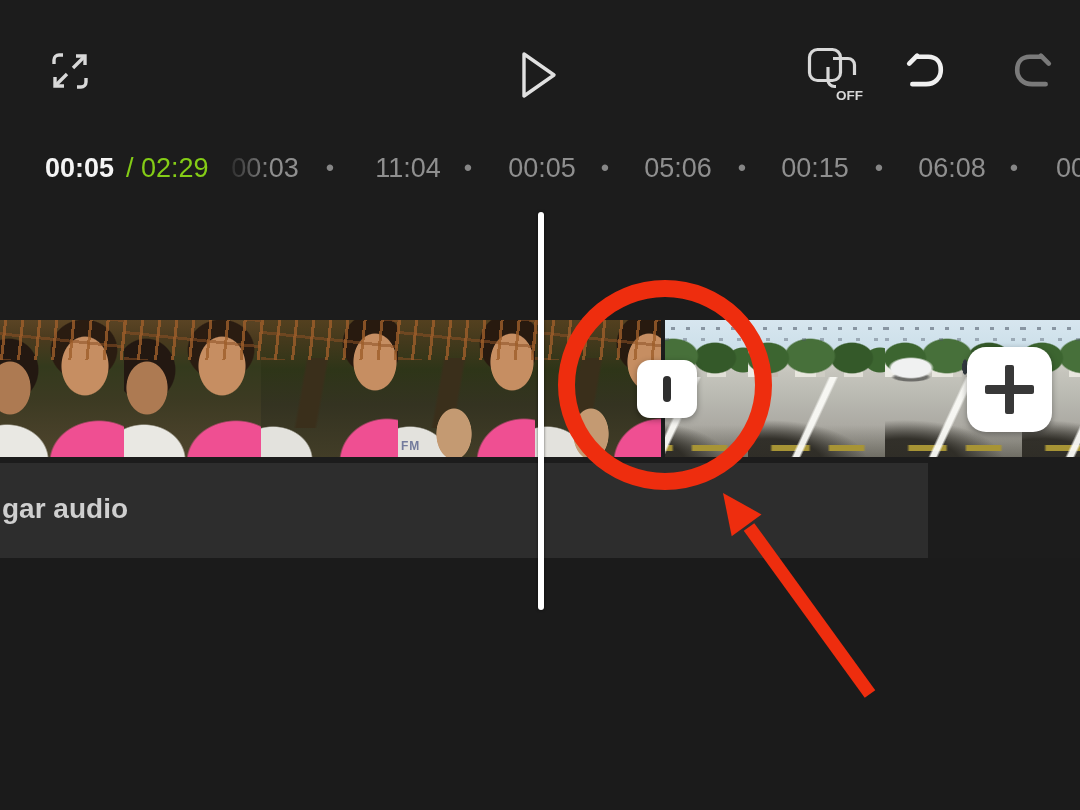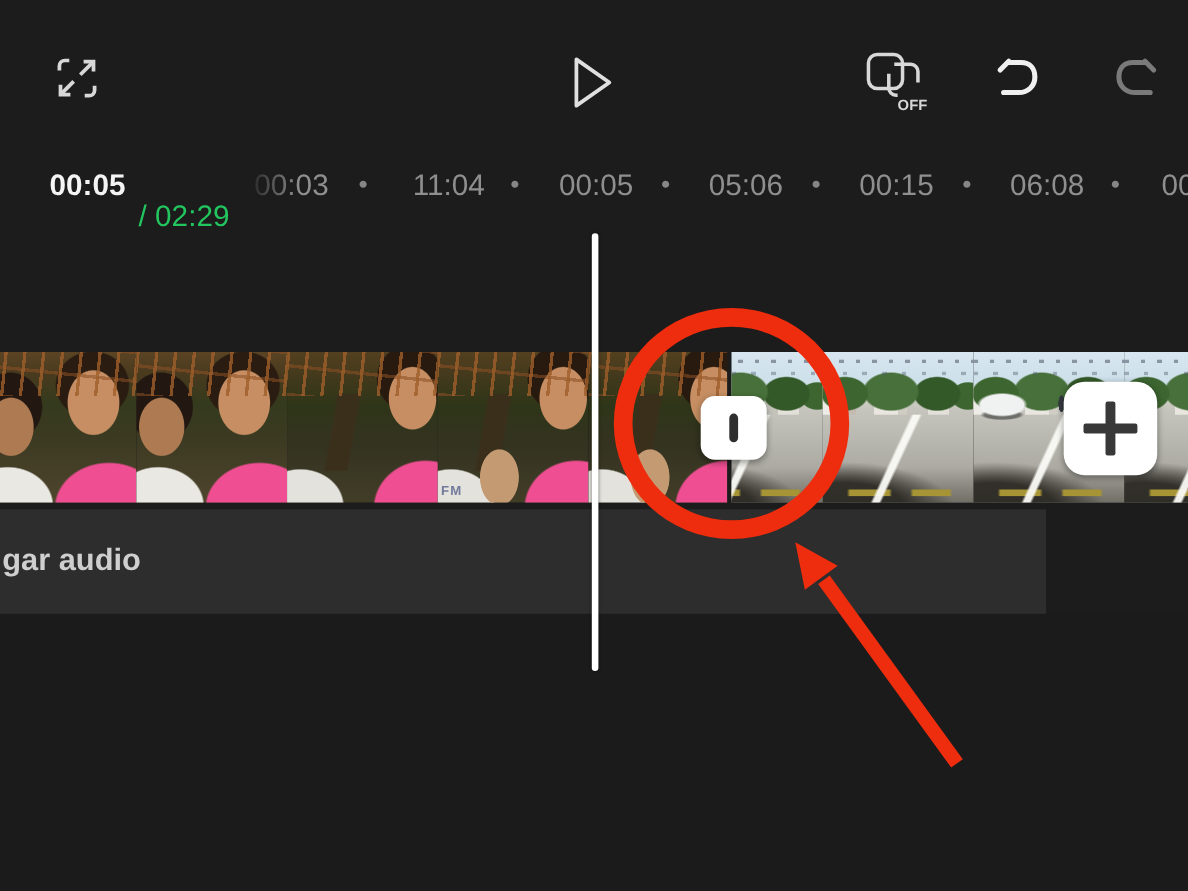--- a/index.html
+++ b/index.html
@@ -5,32 +5,32 @@
   html,body{margin:0;padding:0;background:#000;}
   .screen{
     position:relative;width:1080px;height:810px;overflow:hidden;
     background:#1c1c1c;font-family:"Liberation Sans",sans-serif;
     -webkit-font-smoothing:antialiased;
   }
   
   .icon-btn{position:absolute;background:none;border:none;padding:0;cursor:pointer;line-height:0;}
   .btn-fullscreen{left:49px;top:50px;}
   .btn-play{left:517px;top:49px;}
-  .btn-display{left:784px;top:44px;}
+  .btn-display{left:804px;top:44px;}
   .btn-undo{left:905px;top:50px;}
   .btn-redo{left:1013px;top:50px;}
   
   .ruler{position:absolute;left:0;top:150px;width:1080px;height:38px;}
   .tk,.dt{position:absolute;top:0;line-height:36px;font-size:27px;color:#8f8f8f;transform:translateX(-50%);white-space:nowrap;z-index:1;}
   .dt{font-size:24px;color:#868686;}
   .tk.end{transform:none;}
   .ruler-fade{position:absolute;left:0;top:-4px;width:272px;height:44px;z-index:2;
     background:linear-gradient(90deg,#1c1c1c 0%,#1c1c1c 82%,rgba(28,28,28,0) 100%);}
   .time-now{position:absolute;left:45px;top:0;line-height:36px;font-size:27px;font-weight:600;color:#f4f4f4;z-index:3;}
-  .time-total{position:absolute;left:126px;top:0;line-height:36px;font-size:27px;font-weight:400;color:#22c55e;z-index:3;margin-top:28px;}
+  .time-total{position:absolute;left:126px;top:0;line-height:36px;font-size:27px;font-weight:400;color:#84cc16;z-index:3;}
   
   .video-track{position:absolute;left:0;top:320px;width:960px;height:137px;z-index:10;}
   .clip{position:absolute;top:0;height:137px;display:flex;overflow:hidden;background:#101010;}
   .clip1{left:-13px;width:674px;}
   .clip2{left:665px;width:415px;}
   .clip2 .frame:first-child{margin-left:-54px;}
   .frame{flex:none;width:137px;height:137px;position:relative;}
   .wm{position:absolute;left:3px;bottom:4px;font-size:12px;font-weight:700;color:rgba(95,105,145,.85);letter-spacing:1px;}
   
   .fA{background:
@@ -89,21 +89,21 @@
     radial-gradient(26px 18px at 62px 36px,#47703a 0 92%,rgba(0,0,0,0) 100%),
     radial-gradient(22px 16px at 104px 38px,#345929 0 92%,rgba(0,0,0,0) 100%),
     radial-gradient(16px 13px at 132px 40px,#3c6530 0 92%,rgba(0,0,0,0) 100%),
     linear-gradient(90deg,#edece6 0 14%,#c3bab0 14% 22%,rgba(0,0,0,0) 22% 34%,#e8e6de 34% 50%,#cfcdc4 50% 56%,rgba(0,0,0,0) 56% 70%,#e2e0d8 70% 84%,rgba(0,0,0,0) 84%) 0 42px/137px 15px no-repeat,
     linear-gradient(115deg, rgba(0,0,0,0) 46%, rgba(250,250,246,.95) 47.5% 50.5%, rgba(0,0,0,0) 52%) 0 57px/137px 80px no-repeat,
     linear-gradient(90deg, rgba(0,0,0,0) 16%, #a79435 18% 44%, rgba(0,0,0,0) 46% 58%, #a79435 60% 84%, rgba(0,0,0,0) 86%) 0 125px/137px 6px no-repeat,
     radial-gradient(100px 42px at 14% 142px, rgba(42,40,34,.92) 0 55%, rgba(42,40,34,0) 100%),
     linear-gradient(0deg, rgba(66,64,54,.5), rgba(0,0,0,0)) 0 105px/137px 32px no-repeat,
     linear-gradient(180deg,#d7e6ef 0%,#cde0ea 20%,#d4d6cb 27%,#c6c5bd 38%,#babab2 55%,#adaba4 75%,#9e9c94 100%);}
   
-  .audio-track{position:absolute;left:0;top:463px;width:928px;height:95px;background:#2d2d2d;z-index:5;padding-left:23px;}
+  .audio-track{position:absolute;left:0;top:463px;width:928px;height:95px;background:#2d2d2d;z-index:5;}
   .audio-label{position:absolute;left:2px;top:30px;font-size:28px;font-weight:700;color:#cfcfcf;white-space:nowrap;}
   .lower-area{position:absolute;left:0;top:558px;width:1080px;height:252px;background:#1b1b1b;z-index:1;}
   
   .playhead{position:absolute;left:538px;top:212px;width:6px;height:398px;border-radius:3px;background:#ffffff;z-index:30;box-shadow:0 0 3px rgba(0,0,0,.6);}
   
   .transition-btn{position:absolute;left:637px;top:360px;width:60px;height:58px;border-radius:13px;background:#fff;border:none;padding:0;cursor:pointer;z-index:22;display:flex;align-items:center;justify-content:center;box-shadow:0 2px 6px rgba(0,0,0,.35);}
   .transition-bar{width:8px;height:26px;border-radius:4px;background:#2f2f2f;}
   .add-btn{position:absolute;left:967px;top:347px;width:85px;height:85px;border-radius:19px;background:#fff;border:none;padding:0;cursor:pointer;z-index:22;box-shadow:0 2px 6px rgba(0,0,0,.35);}
   .add-btn .h{position:absolute;left:18px;top:38px;width:49px;height:9px;border-radius:2px;background:#383838;}
   .add-btn .v{position:absolute;left:38px;top:18px;width:9px;height:49px;border-radius:2px;background:#383838;}

